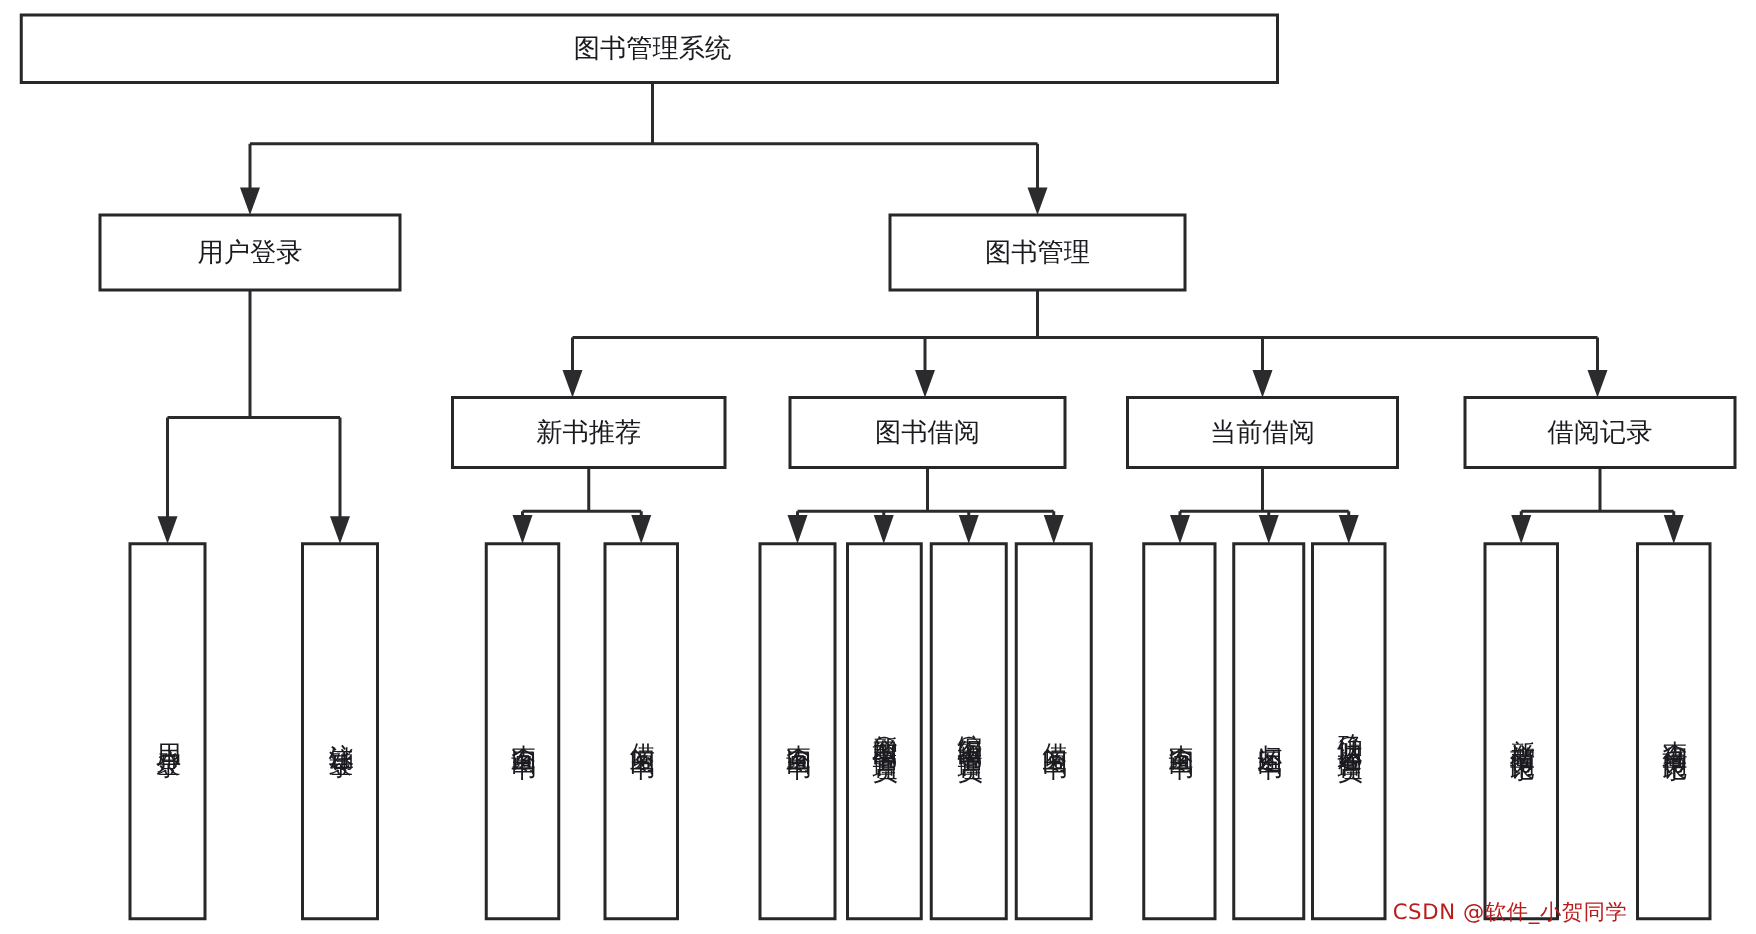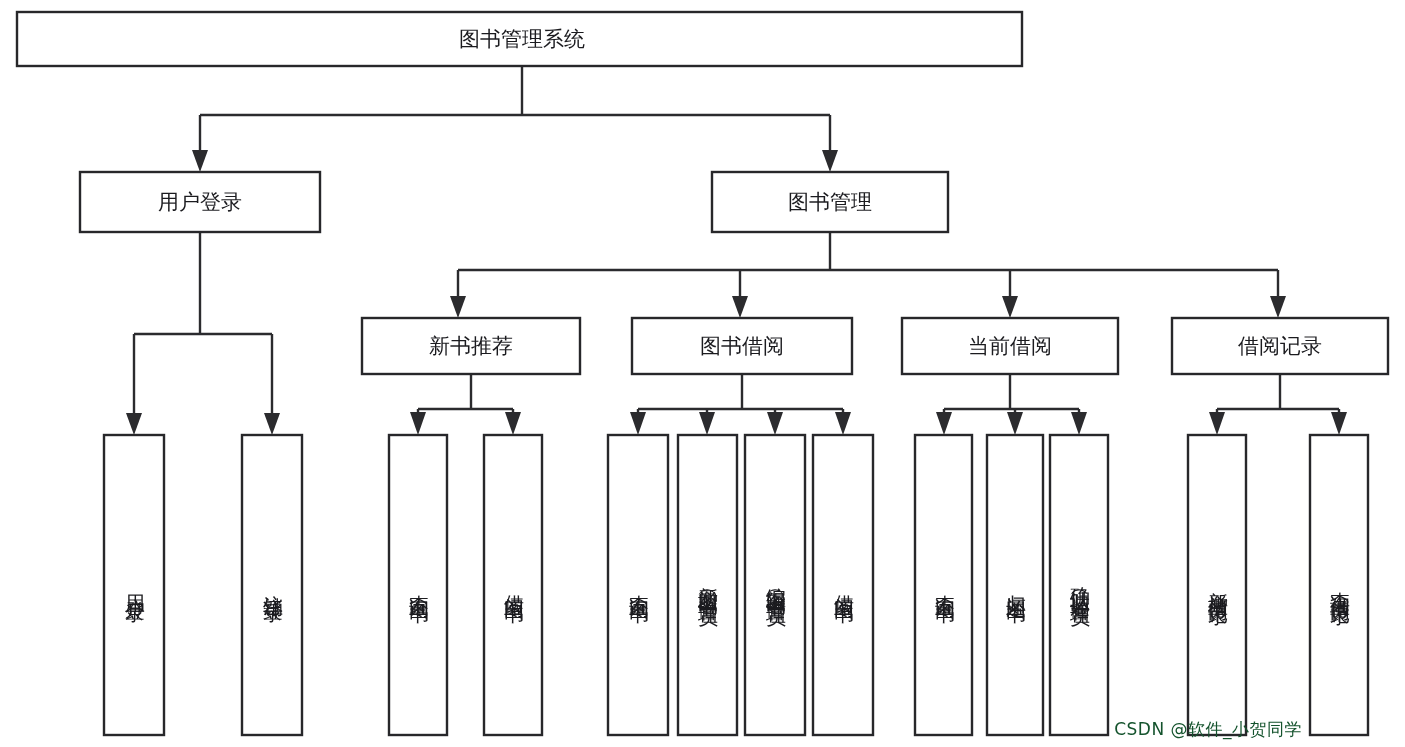--- a/index.html
+++ b/index.html
@@ -54,21 +54,21 @@
     writing-mode: vertical-rl;
     text-orientation: upright;
     letter-spacing: 3px;
   }
   .watermark-text {
     position: absolute;
     right: 8px;
     bottom: 6px;
     font-family: "DejaVu Sans", "Liberation Sans", sans-serif;
     font-size: 17px;
-    color: #14532d;
+    color: #b91c1c;
     white-space: nowrap;
     letter-spacing: 0.5px;
   }
 </style>
 </head>
 <body>
 
 <div id="diagram-root">
 
   <svg class="diagram-canvas" viewBox="0 0 1405 747">

